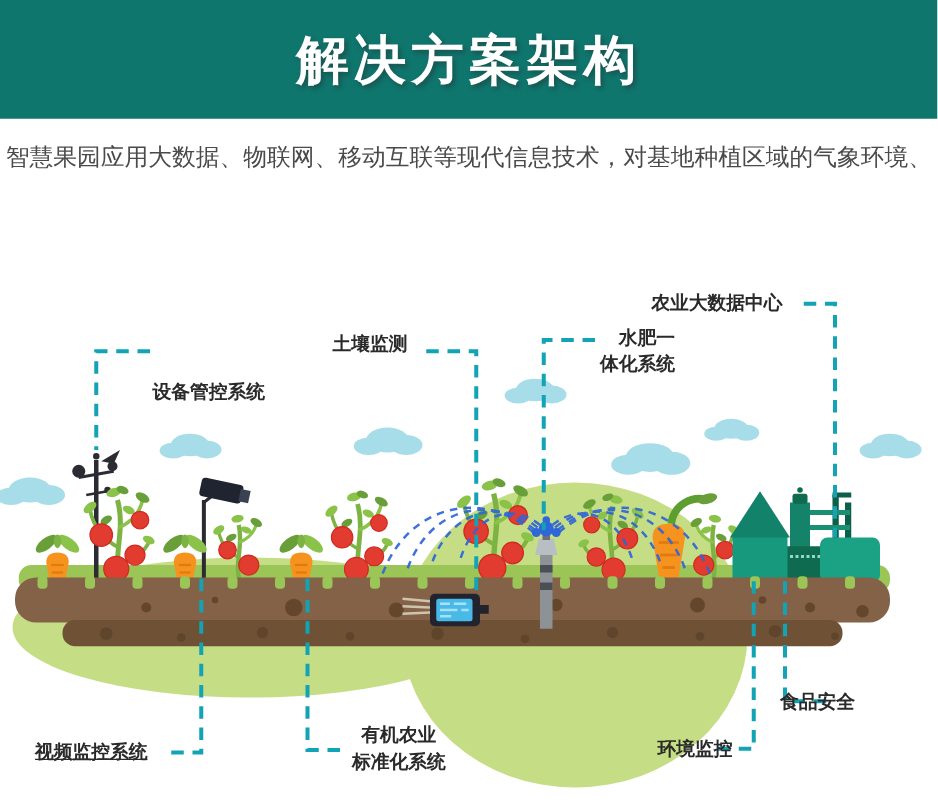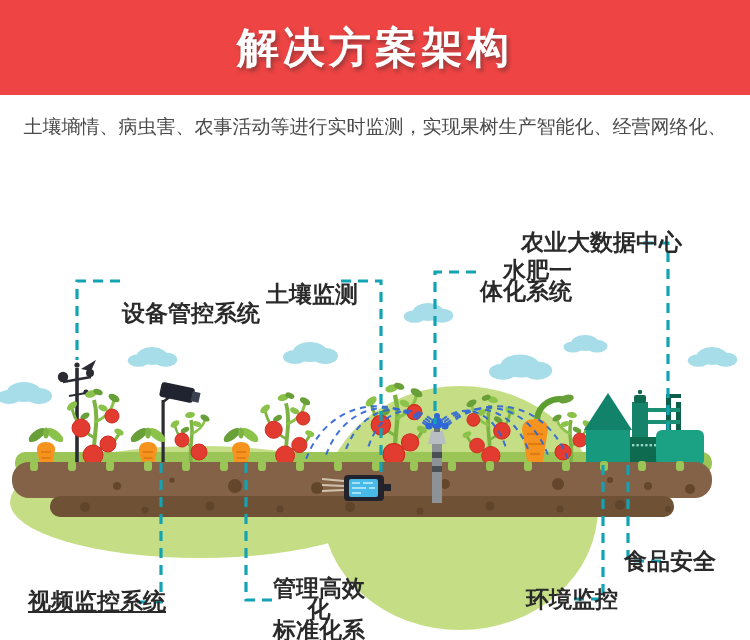--- a/index.html
+++ b/index.html
@@ -1,46 +1,46 @@
 <!DOCTYPE html>
 <html><head>
 <meta charset="utf-8">
 <style>
   html,body{margin:0;padding:0;}
   body{
     width:750px;height:640px;position:relative;overflow:hidden;background:#ffffff;
     font-family:"Liberation Sans", sans-serif;
   }
   .header{
-    position:absolute;left:0;top:0;width:750px;height:95px;background:#ef4444;
+    position:absolute;left:0;top:0;width:750px;height:95px;background:#0f766e;
     display:flex;align-items:center;justify-content:center;
   }
   .header h1{
     margin:0;color:#ffffff;font-size:42px;font-weight:bold;letter-spacing:4px;
     text-shadow:2px 3px 4px rgba(40,40,40,.45);
   }
   .desc{
     position:absolute;left:0;top:110px;width:750px;text-align:center;
     color:#4a4a4a;font-size:19px;line-height:33px;font-weight:500;
   }
   .scene-svg{position:absolute;left:0;top:0;width:750px;height:640px;z-index:1;pointer-events:none;}
   .lbl{
-    position:absolute;z-index:3;color:#2a2a2a;font-size:23px;font-weight:600;
+    position:absolute;z-index:3;color:#2a2a2a;font-size:15px;font-weight:600;
     line-height:21px;white-space:pre-line;
   }
 </style>
 </head>
 <body>
 
 <div class="header">
   <h1>解决方案架构</h1>
 </div>
 
 <div class="desc">
-  <div>土壤墒情、病虫害、农事活动等进行实时监测，实现果树生产智能化、经营网络化、</div>
+  <div>智慧果园应用大数据、物联网、移动互联等现代信息技术，对基地种植区域的气象环境、</div>
 </div>
 
 <svg class="scene-svg" viewBox="0 0 750 640" aria-hidden="true">
   <defs>
     <g id="cloud">
       <ellipse cx="0" cy="0" rx="17" ry="10"></ellipse>
       <ellipse cx="15" cy="4" rx="13" ry="8"></ellipse>
       <ellipse cx="-15" cy="5" rx="12" ry="7"></ellipse>
     </g>
     <g id="plantA">
@@ -263,21 +263,21 @@
     <path d="M476,272 H435 V424"></path>
     <path d="M643,243 H668 V430"></path>
     <path d="M161,463 V602 L134,602"></path>
     <path d="M246,463 V600 L277,600"></path>
     <path d="M603,465 V599 L572,599"></path>
     <path d="M628,465 V561 L661,561"></path>
   </g>
 </svg>
 
 <div class="lbl" style="left:122px;top:271px;margin-top:32px;">设备管控系统</div>
-<div class="lbl" style="left:266px;top:284px;">土壤监测</div>
+<div class="lbl" style="left:266px;top:265px;">土壤监测</div>
 <div class="lbl" style="left:480px;top:260px;text-align:right;">水肥一
 体化系统</div>
 <div class="lbl" style="left:521px;top:232px;">农业大数据中心</div>
 <div class="lbl" style="left:28px;top:591px;text-decoration:underline;">视频监控系统</div>
-<div class="lbl" style="left:273px;top:578px;width:92px;text-align:center;">管理高效化
+<div class="lbl" style="left:273px;top:578px;width:92px;text-align:center;">有机农业
 标准化系统</div>
 <div class="lbl" style="left:526px;top:589px;">环境监控</div>
 <div class="lbl" style="left:624px;top:551px;">食品安全</div>
 
 </body></html>

